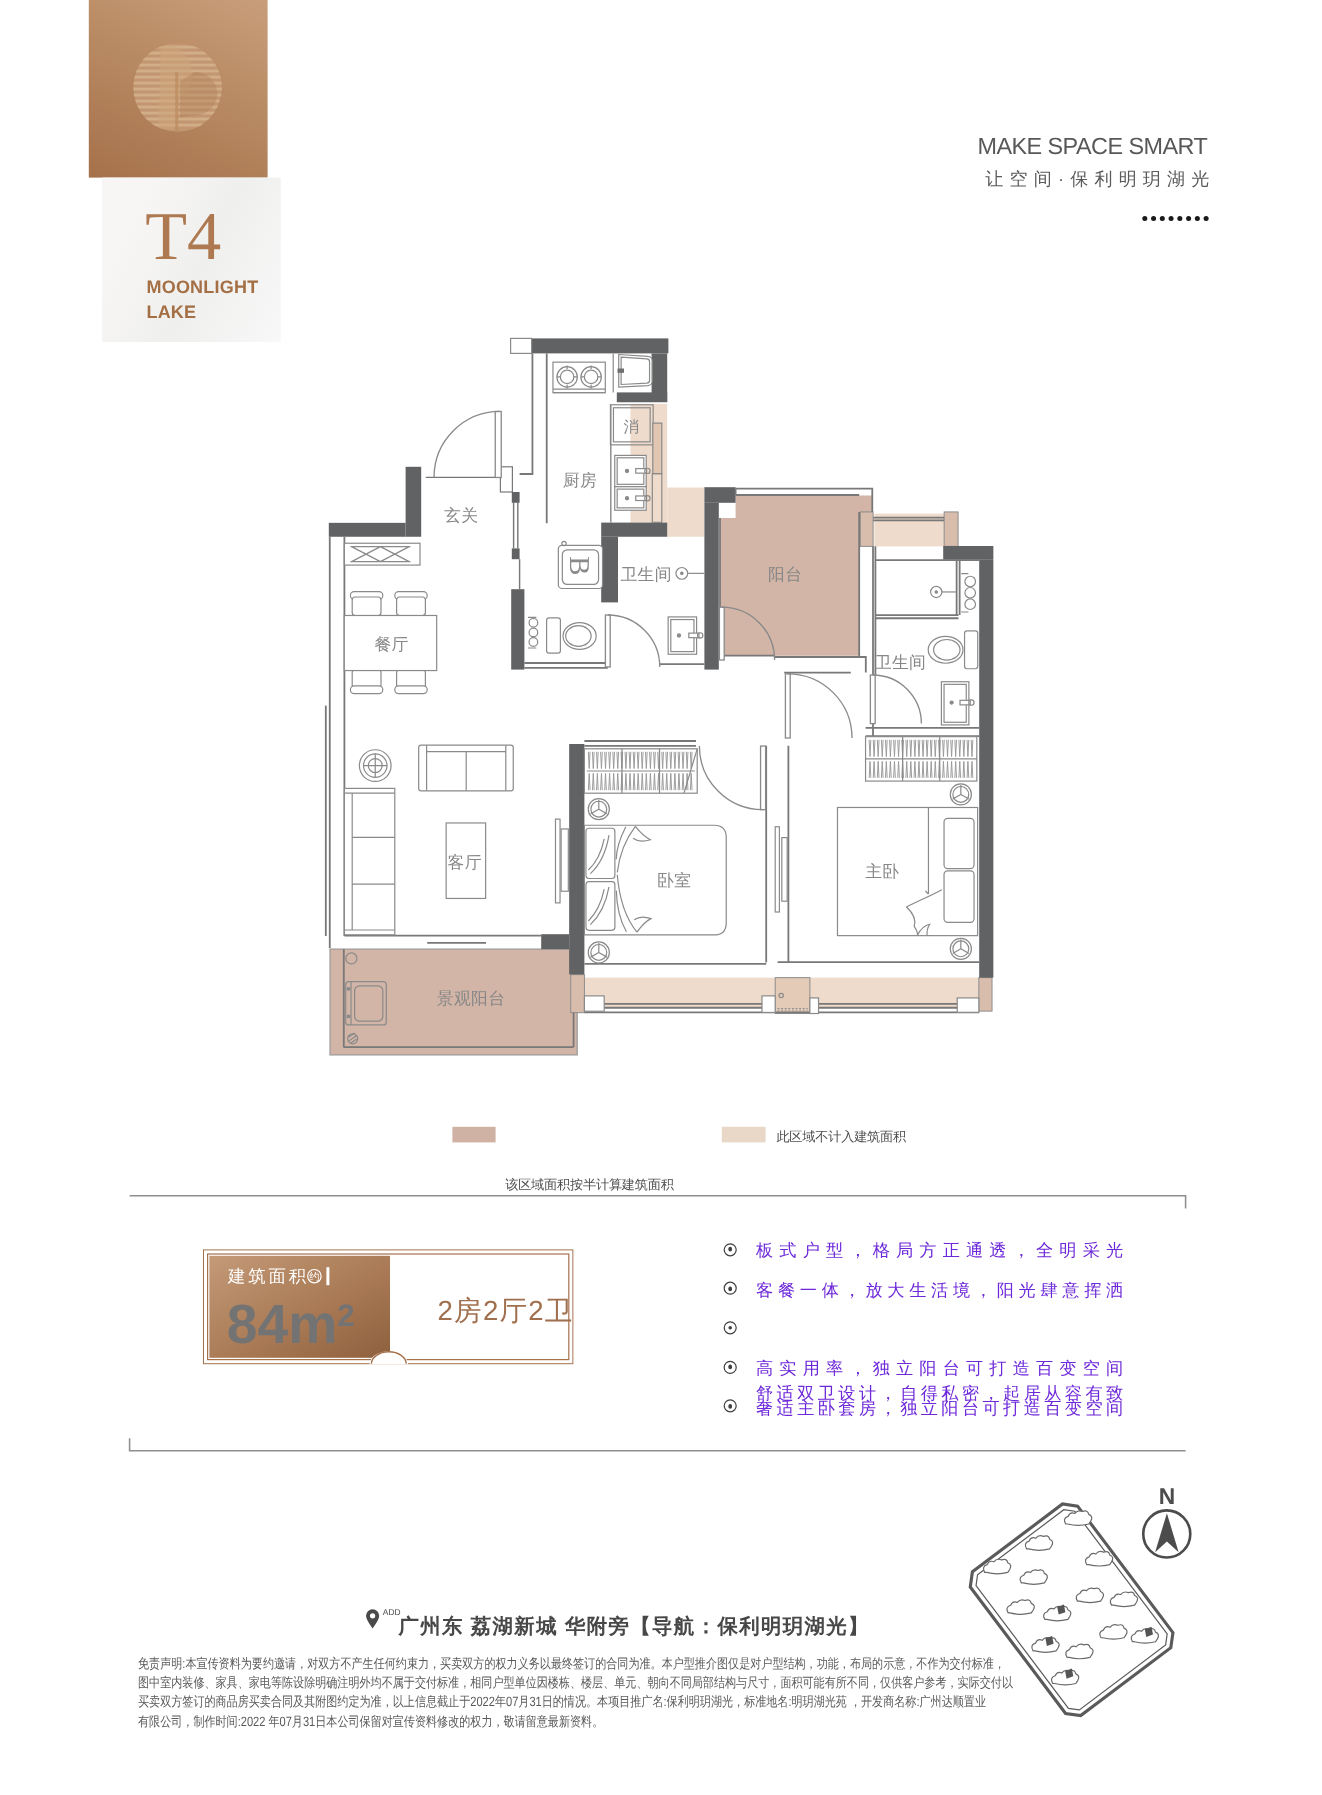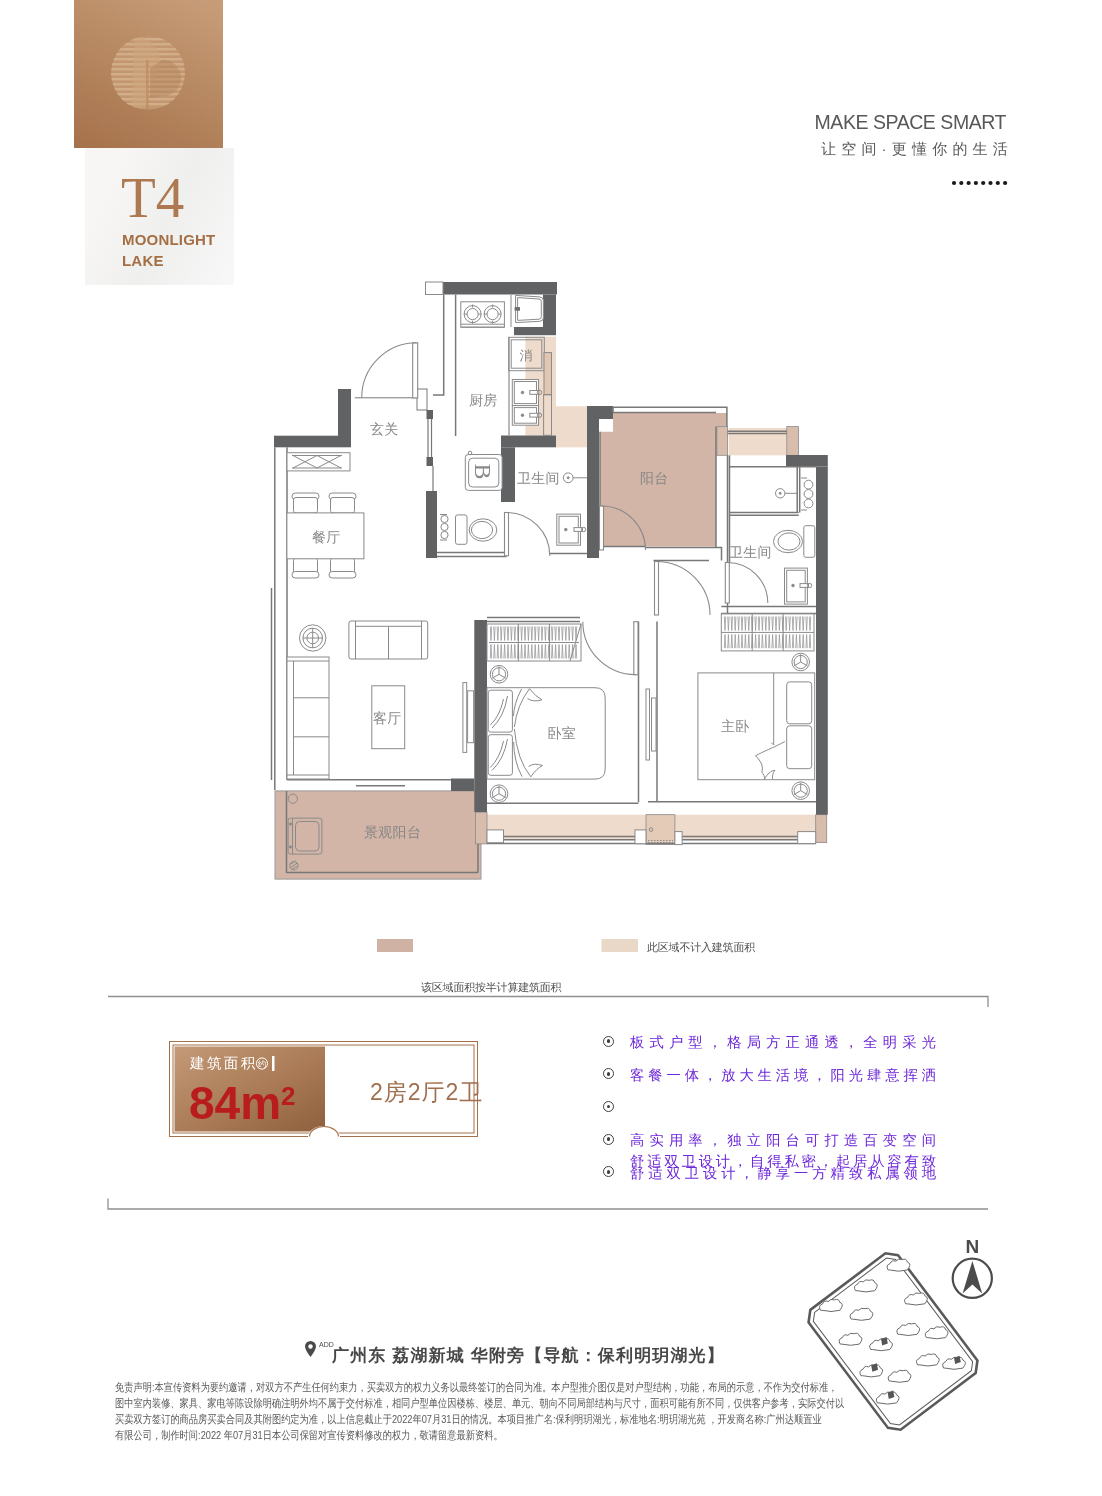--- a/index.html
+++ b/index.html
@@ -43,21 +43,21 @@
 </g>
 </svg>
 </div>
 
 <div class="abs" style="left:85px;top:148px;width:149px;height:137px;background:linear-gradient(115deg,#f7f6f5 20%,#efefee 55%,#f8f8f8 100%);">
   <div class="abs" style="left:36px;top:17px;font-family:'Liberation Serif',serif;font-size:57px;color:#ae7950;">T4</div>
   <div class="abs" style="left:37px;top:82px;font-size:15px;font-weight:bold;color:#a46f44;letter-spacing:0.2px;line-height:20.5px;">MOONLIGHT<br>LAKE</div>
 </div>
 
 <div class="abs" style="left:0;top:111px;width:1006px;text-align:right;font-size:19.5px;color:#58585a;letter-spacing:-0.45px;">MAKE SPACE SMART</div>
-<div class="abs" style="left:0;top:140px;width:1013px;text-align:right;font-size:15px;color:#5a5a5a;letter-spacing:5.2px;">让空间·更懂你的生活</div>
+<div class="abs" style="left:0;top:140px;width:1013px;text-align:right;font-size:15px;color:#5a5a5a;letter-spacing:5.2px;">让空间·保利明玥湖光</div>
 
 <div class="abs" style="left:950px;top:173px;width:58px;">
 <svg width="58" height="8">
       <g fill="#1a1a1a">
 <circle cx="4" cy="4" r="2.1"></circle>
         <circle cx="11.3" cy="4" r="2.1"></circle>
         <circle cx="18.6" cy="4" r="2.1"></circle>
         <circle cx="25.9" cy="4" r="2.1"></circle>
         <circle cx="33.2" cy="4" r="2.1"></circle>
         <circle cx="40.5" cy="4" r="2.1"></circle>
@@ -419,40 +419,40 @@
 <path d="M140.5,95.5 a14.5,10 0 0 1 29,0" fill="none" stroke="#a5714b" stroke-width="1.2"></path>
 </svg>
 
 <div class="abs" style="left:21px;top:13px;font-size:14.5px;color:#fff;letter-spacing:2.4px;">建筑面积</div>
 <div class="abs" style="left:85px;top:14px;"><svg width="30" height="17">
         <circle cx="8" cy="8.5" r="5.6" fill="none" stroke="#fff" stroke-width="1"></circle>
         <text x="8" y="11.5" font-size="8.5" fill="#fff" text-anchor="middle" font-family="Liberation Sans">约</text>
         <rect x="18" y="1" width="2.5" height="15" fill="#fff"></rect>
       </svg></div>
 
-<div class="abs" style="left:20px;top:30px;font-size:46px;font-weight:bold;color:#b91c1c;line-height:50px;">84m<span style="font-size:26px;vertical-align:14px;">2</span></div>
-
-<div class="abs" style="left:157px;top:36px;width:152px;text-align:left;font-size:23px;color:#a06f4e;letter-spacing:1px;padding-left:44px;">2房2厅2卫</div>
+<div class="abs" style="left:20px;top:30px;font-size:46px;font-weight:bold;color:#737373;line-height:50px;">84m<span style="font-size:26px;vertical-align:14px;">2</span></div>
+
+<div class="abs" style="left:157px;top:36px;width:152px;text-align:right;font-size:23px;color:#a06f4e;letter-spacing:1px;">2房2厅2卫</div>
 </div>
 
 <div class="abs" style="left:603px;top:1035.5px;width:11px;height:11px;border:1.6px solid #3f3f3f;border-radius:50%;box-sizing:border-box;"></div>
 <div class="abs" style="left:606.6px;top:1039.1px;width:3.8px;height:3.8px;background:#3f3f3f;border-radius:50%;"></div>
 <div class="abs" style="left:603px;top:1068.2px;width:11px;height:11px;border:1.6px solid #3f3f3f;border-radius:50%;box-sizing:border-box;"></div>
 <div class="abs" style="left:606.6px;top:1071.8px;width:3.8px;height:3.8px;background:#3f3f3f;border-radius:50%;"></div>
 <div class="abs" style="left:603px;top:1100.9px;width:11px;height:11px;border:1.6px solid #3f3f3f;border-radius:50%;box-sizing:border-box;"></div>
 <div class="abs" style="left:606.6px;top:1104.5px;width:3.8px;height:3.8px;background:#3f3f3f;border-radius:50%;"></div>
 <div class="abs" style="left:603px;top:1133.6px;width:11px;height:11px;border:1.6px solid #3f3f3f;border-radius:50%;box-sizing:border-box;"></div>
 <div class="abs" style="left:606.6px;top:1137.2px;width:3.8px;height:3.8px;background:#3f3f3f;border-radius:50%;"></div>
 <div class="abs" style="left:603px;top:1166.3px;width:11px;height:11px;border:1.6px solid #3f3f3f;border-radius:50%;box-sizing:border-box;"></div>
 <div class="abs" style="left:606.6px;top:1169.9px;width:3.8px;height:3.8px;background:#3f3f3f;border-radius:50%;"></div>
 <div class="abs feat" style="top:1033px;">板式户型，格局方正通透，全明采光</div>
 <div class="abs feat" style="top:1065.7px;">客餐一体，放大生活境，阳光肆意挥洒</div>
 <div class="abs feat" style="top:1132px;margin-top:20px;">舒适双卫设计，自得私密，起居从容有致</div>
 <div class="abs feat" style="top:1131.1px;">高实用率，独立阳台可打造百变空间</div>
-<div class="abs feat" style="top:1163.8px;">舒适双卫设计，静享一方精致私属领地</div>
+<div class="abs feat" style="top:1163.8px;">奢适主卧套房，独立阳台可打造百变空间</div>
 
 <div class="abs" style="left:303px;top:1339px;">
 <svg width="22" height="22" viewBox="0 0 22 22" style="vertical-align:middle">
 
 <path d="M7.5,2 a5.5,5.5 0 0 1 5.5,5.5 q0,3.2 -5.5,10.5 q-5.5,-7.3 -5.5,-10.5 a5.5,5.5 0 0 1 5.5,-5.5 z" fill="#4a4a4a"></path>
 <circle cx="7.5" cy="7.5" r="2.2" fill="#fff"></circle>
 </svg>
 </div>
 <div class="abs" style="left:319px;top:1341px;font-size:7px;color:#4a4a4a;">ADD</div>
 <div class="abs" style="left:332px;top:1344px;font-size:17px;font-weight:bold;color:#474747;letter-spacing:1.15px;">广州东 荔湖新城 华附旁【导航：保利明玥湖光】</div>

